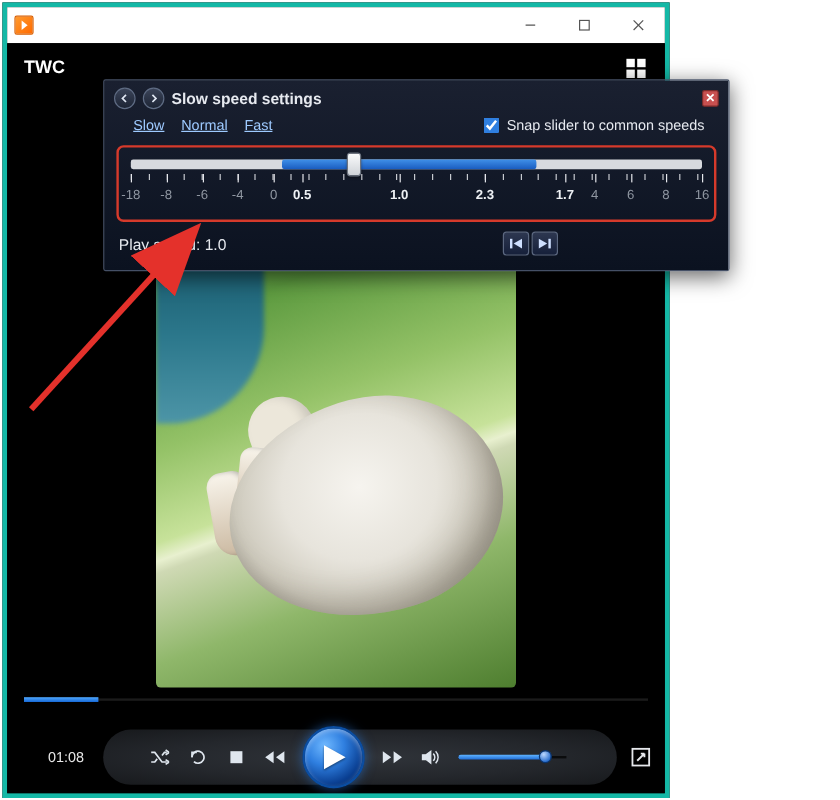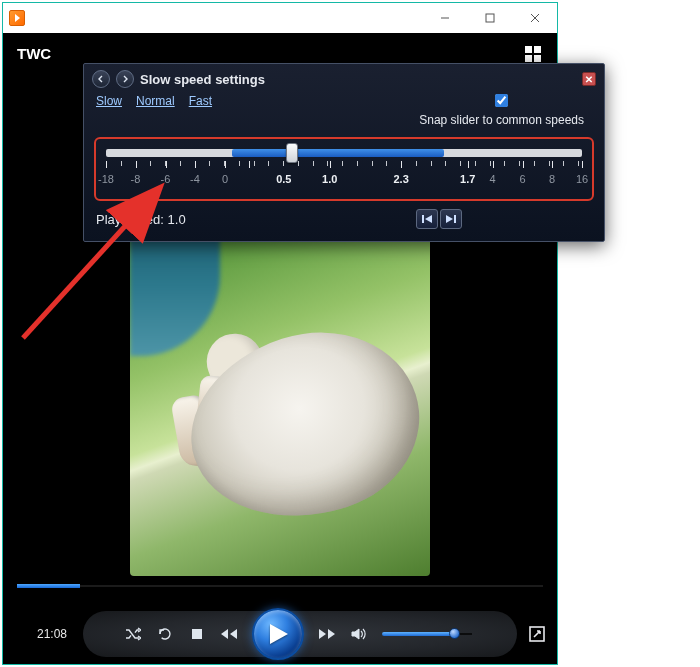--- a/index.html
+++ b/index.html
@@ -1,17 +1,17 @@
 <!DOCTYPE html>
 <html><head>
 <meta charset="utf-8">
 <style>
   * { box-sizing: border-box; margin: 0; padding: 0; }
   body { width: 700px; height: 667px; background: #fff; font-family: "Segoe UI", Tahoma, sans-serif; font-size: 12px; overflow: hidden; }
-  .win { width: 556px; height: 663px; margin: 2px; border: 1px solid #14b8a6; position: relative; background: #000; }
+  .win { width: 556px; height: 663px; margin: 2px; border: 4px solid #14b8a6; position: relative; background: #000; }
   .titlebar { height: 30px; background: #fff; display: flex; align-items: center; justify-content: space-between; }
   .titlebar-left { display:flex; align-items:center; gap:6px; padding-left:6px; }
   .app-icon { width:16px; height:16px; background: linear-gradient(135deg,#ff9a2e,#ff6a00); border:1px solid #d95f00; border-radius:2px; position:relative; }
   .app-icon::after { content:""; position:absolute; left:5px; top:3px; border-left:5px solid #fff; border-top:4px solid transparent; border-bottom:4px solid transparent; }
   .win-controls { display:flex; }
   .win-btn { width:45px; height:28px; display:flex; align-items:center; justify-content:center; color:#555; }
   .content { position:absolute; top:30px; left:0; right:0; bottom:0; background:#000; }
   .overlay-bar { position:absolute; top:12px; left:14px; right:14px; display:flex; justify-content:space-between; align-items:center; color:#fff; font-size:15px; font-weight:600; }
   .switch-view { display:flex; gap:2px; flex-wrap:wrap; width:18px; }
   .switch-view span { width:7px; height:7px; background:#fff; }
@@ -34,23 +34,23 @@
   .play-big svg { filter: drop-shadow(0 1px 1px rgba(0,0,0,0.5)); }
   .vol-slider { width:90px; height:6px; position:relative; margin-left:6px; margin-right:10px; }
   .vol-track { position:absolute; left:0; right:0; top:2px; height:2px; background:#0b0c0d; }
   .vol-fill { position:absolute; left:0; top:1px; height:4px; width:80%; background:linear-gradient(180deg,#5fb3ff,#1f6bd4); border-radius:2px; }
   .vol-thumb { position:absolute; left:78%; top:-3px; width:11px; height:11px; background:radial-gradient(circle at 35% 30%, #bcd8ff,#2f72d0 70%,#0a3c86); border-radius:50%; border:1px solid #0a3570; }
   .fullscreen-corner { width:40px; display:flex; align-items:center; justify-content:center; }
   .panel { position:absolute; top:30px; left:80px; width:522px; background:linear-gradient(180deg,#1a2030,#0b1220); border:1px solid #455066; border-radius:2px; color:#e6e9ef; padding:0 0 12px 0; box-shadow:0 4px 18px rgba(0,0,0,0.6); }
   .panel-header { display:flex; align-items:center; gap:6px; padding:6px 8px 4px 8px; font-size:13px; font-weight:700; }
   .nav-arrow { width:18px; height:18px; border:1px solid #5f6c84; border-radius:50%; background:linear-gradient(180deg,#3a4358,#1d2535); display:flex; align-items:center; justify-content:center; color:#dfe6f2; }
   .panel-close { position:absolute; right:8px; top:8px; width:14px; height:14px; border:1px solid #7b2a2a; background:#c85050; color:#fff; display:flex; align-items:center; justify-content:center; font-size:10px; border-radius:2px; }
-  .speed-links { padding:2px 8px 6px 12px; display:flex; align-items:flex-start; }
+  .speed-links { padding:2px 8px 6px 24px; display:flex; align-items:flex-end; }
   .speed-links a { color:#9ecaff; text-decoration:underline; margin-right:14px; font-size:12px; }
-  .snap { margin-left:auto; display:flex; align-items:center; gap:6px; color:#e6e9ef; padding-right:12px; font-size:12px;flex-direction:column; }
+  .snap { margin-left:auto; display:flex; align-items:center; gap:6px; color:#e6e9ef; padding-right:12px; font-size:12px; }
   .snap input { accent-color:#2f7fe0; }
   .slider-box { margin:4px 10px 8px 10px; border:2px solid #d63a2b; border-radius:6px; padding:10px 10px 6px 10px; position:relative; }
   .track { position:relative; height:8px; background:#d7d9de; border-radius:2px; }
   .track-fill { position:absolute; top:0; height:8px; background:linear-gradient(180deg,#3f8fe8,#1a5cc0); border-radius:2px; }
   .thumb { position:absolute; top:-6px; width:12px; height:20px; background:linear-gradient(180deg,#fafbfc,#cfd3d8); border:1px solid #6d7480; border-radius:3px; box-shadow:0 1px 2px rgba(0,0,0,0.5); }
   .ticks { position:relative; height:32px; margin-top:4px; }
   .tick { position:absolute; top:0; width:1px; height:5px; background:#c6c9cf; }
   .tick.major { height:7px; background:#e5e7ec; }
   .tick-label { position:absolute; top:12px; transform:translateX(-50%); font-size:11px; color:#8f96a1; }
   .tick-label.bright { color:#eef1f5; font-weight:600; }
@@ -174,21 +174,21 @@
             <div class="tick-label" style="left: 0%;">-18</div>
             <div class="tick major" style="left: 6.2%;"></div>
             <div class="tick-label" style="left: 6.2%;">-8</div>
             <div class="tick major" style="left: 12.5%;"></div>
             <div class="tick-label" style="left: 12.5%;">-6</div>
             <div class="tick major" style="left: 18.7%;"></div>
             <div class="tick-label" style="left: 18.7%;">-4</div>
             <div class="tick major" style="left: 25%;"></div>
             <div class="tick-label" style="left: 25%;">0</div>
             <div class="tick major" style="left: 30%;"></div>
-            <div class="tick-label bright" style="left: 30%; margin-left: 35px;">0.5</div>
+            <div class="tick-label bright" style="left: 30%;">0.5</div>
             <div class="tick major" style="left: 47%;"></div>
             <div class="tick-label bright" style="left: 47%;">1.0</div>
             <div class="tick major" style="left: 62%;"></div>
             <div class="tick-label bright" style="left: 62%;">2.3</div>
             <div class="tick major" style="left: 76%;"></div>
             <div class="tick-label bright" style="left: 76%;">1.7</div>
             <div class="tick major" style="left: 81.2%;"></div>
             <div class="tick-label" style="left: 81.2%;">4</div>
             <div class="tick major" style="left: 87.5%;"></div>
             <div class="tick-label" style="left: 87.5%;">6</div>
@@ -225,21 +225,21 @@
         </defs>
       <line x1="10" y1="170" x2="145" y2="22" stroke="#e4312b" stroke-width="5" marker-end="url(#ah)"></line>
     </svg>
 
     <div class="seek-row">
       <div class="seek-track"></div>
       <div class="seek-fill" id="seekfill" style="width: 12%;"></div>
     </div>
 
     <div class="controls">
-      <div class="time">21:08</div>
+      <div class="time">01:08</div>
       <div class="ctrl-cluster">
         <div class="ibtn">
             <svg width="16" height="14" stroke="currentColor" fill="none" stroke-width="1.4">
               <path d="M1 3h3l6 8h4M1 11h3l2-2.6M10 5.6 12 3h2"></path>
               <path d="M13 1l3 2-3 2M13 9l3 2-3 2"></path>
             </svg>
           </div>
         <div class="ibtn">
             <svg width="16" height="16" stroke="currentColor" fill="none" stroke-width="1.4">
               <path d="M3 8a5 5 0 1 1 1.6 3.7"></path>

